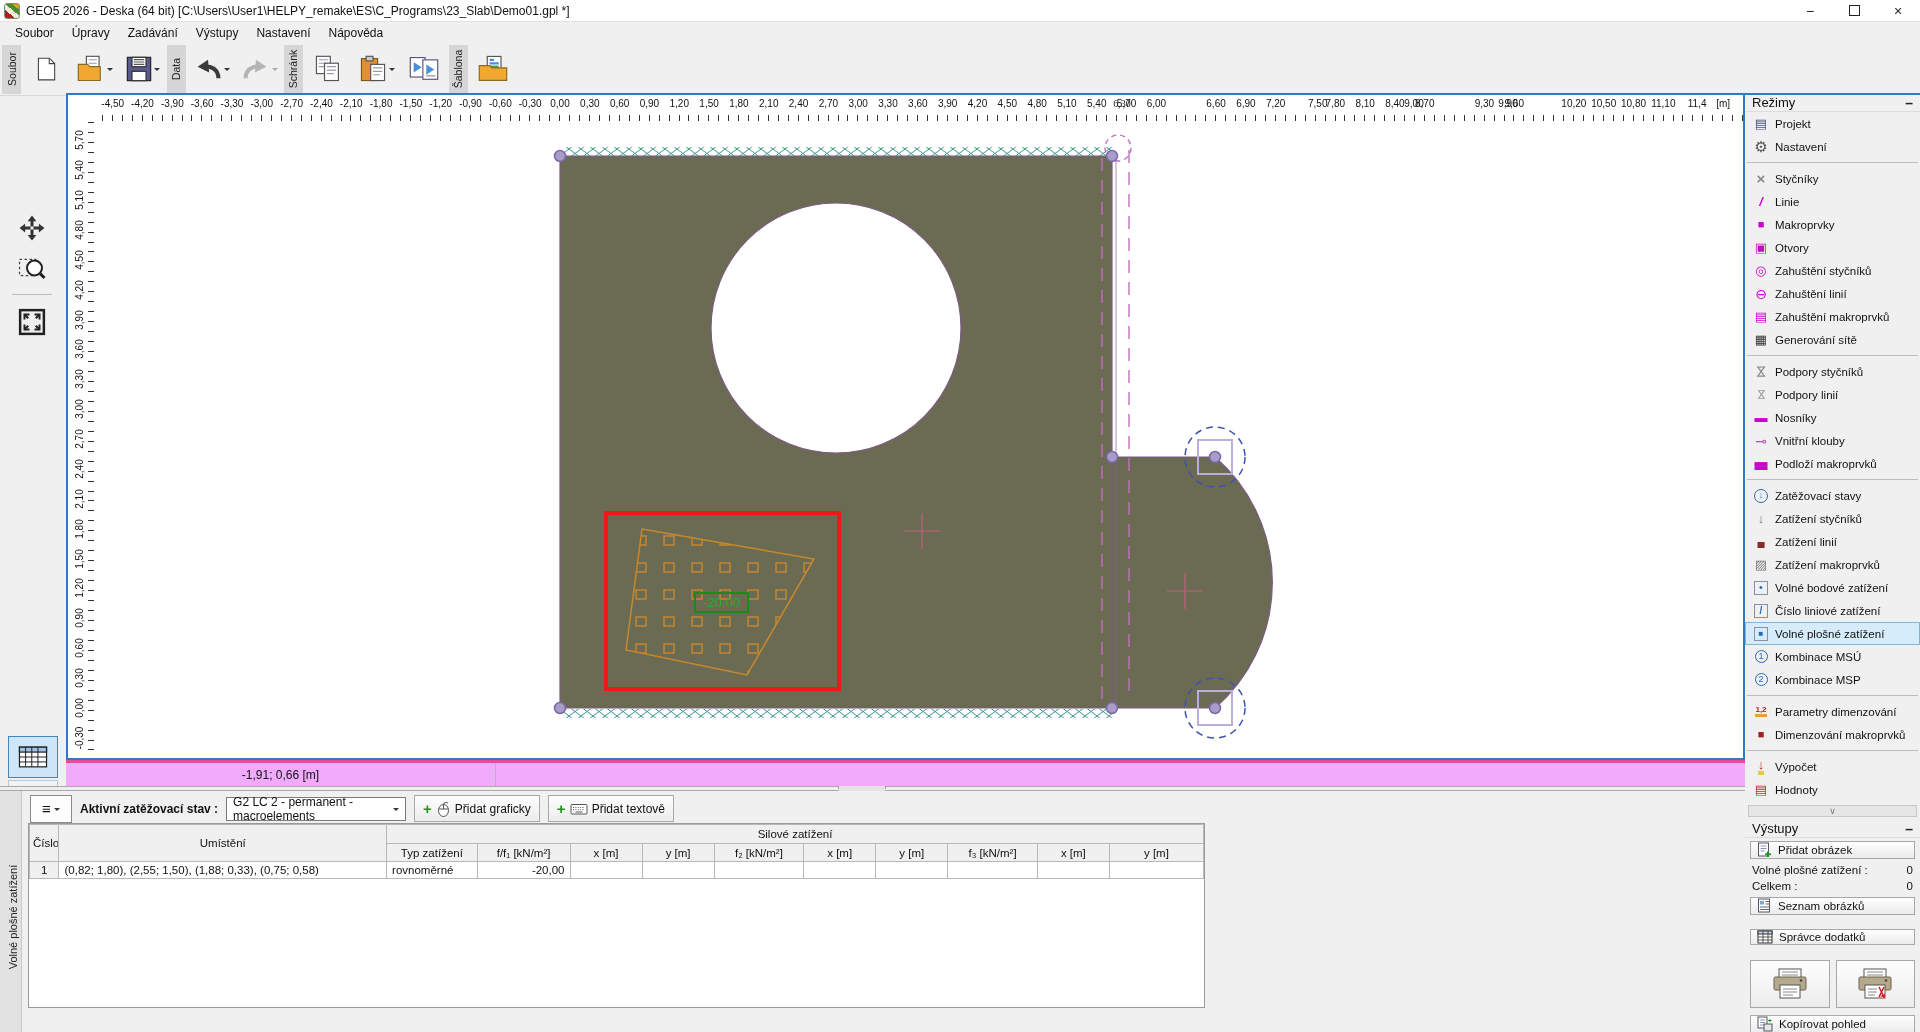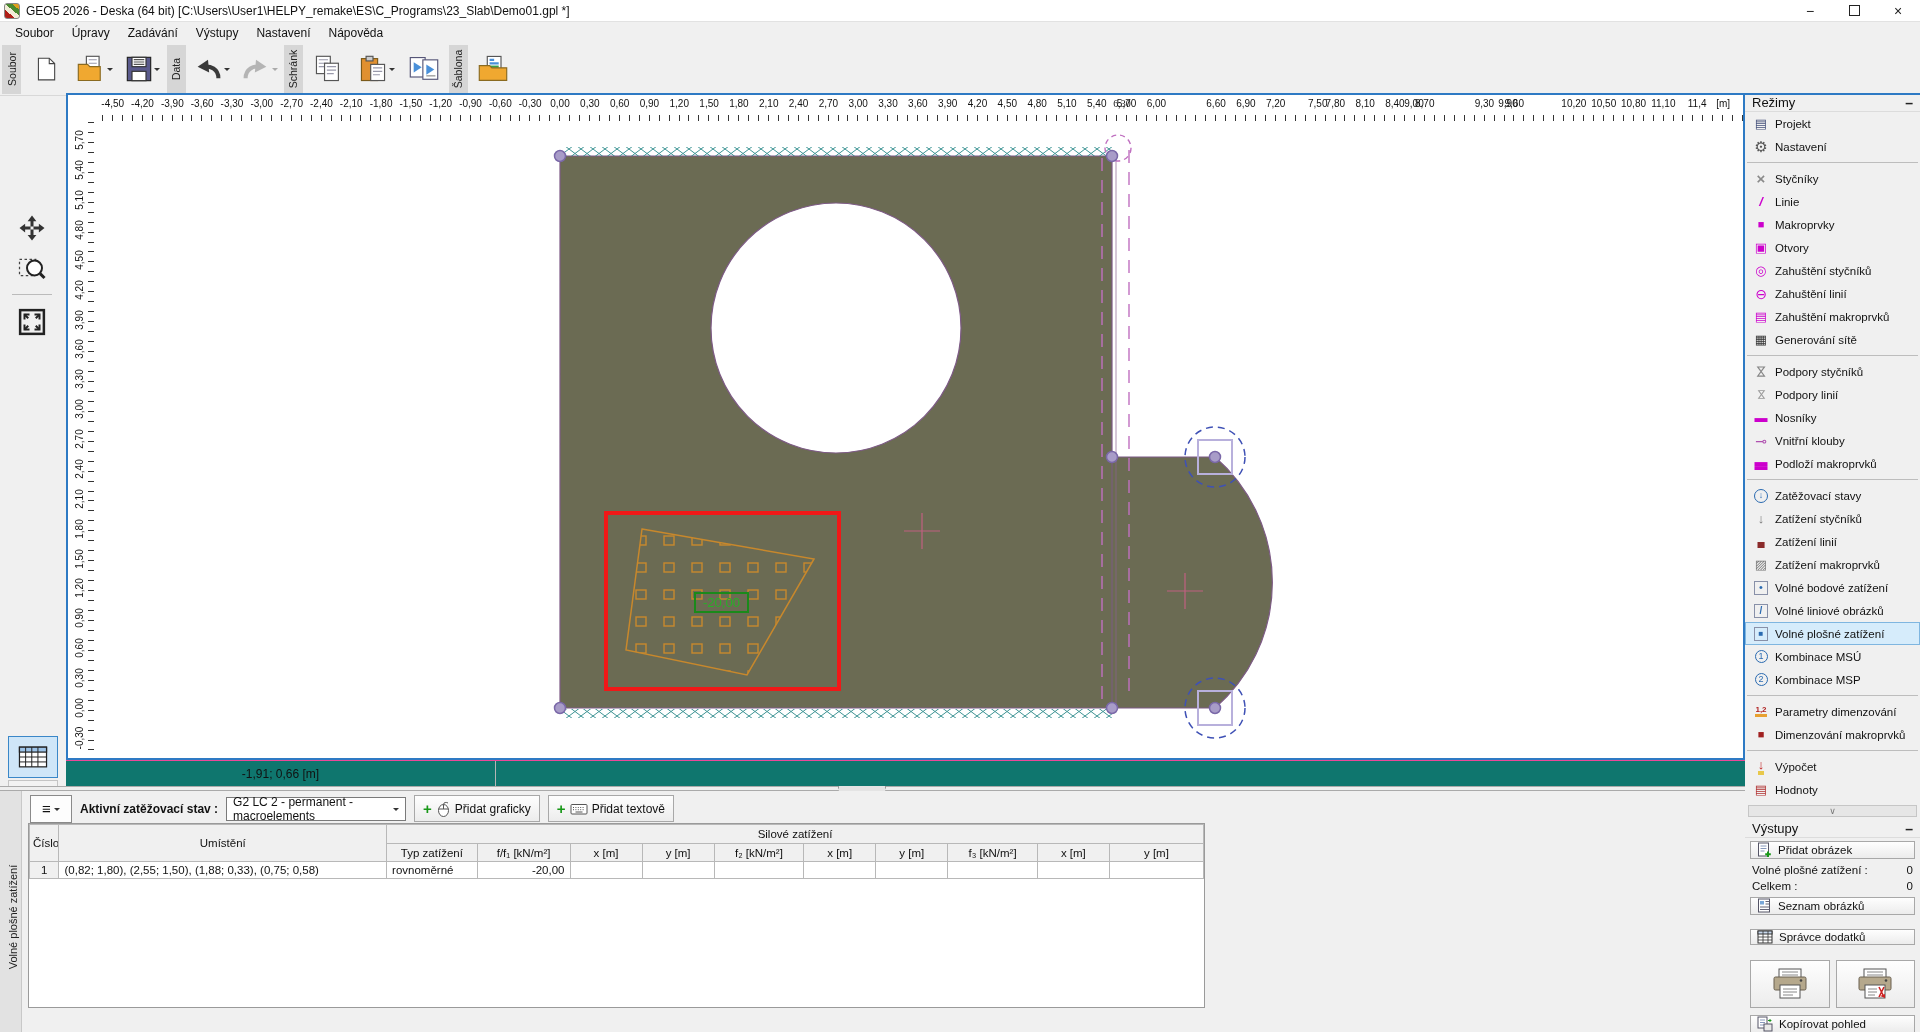--- a/index.html
+++ b/index.html
@@ -46,21 +46,21 @@
   .rlbl{position:absolute;top:3px;width:44px;text-align:center;font-size:10px;color:#111;}
   #vruler{left:0;top:27px;width:27px;height:636px;background:#fff;overflow:hidden;}
   #vruler .ticks{position:absolute;top:0;right:1px;width:6px;height:100%;
      background:repeating-linear-gradient(to bottom,#333 0,#333 1px,transparent 1px,transparent 9.96px);}
   .vlbl{position:absolute;left:-6px;width:36px;height:12px;transform:rotate(-90deg);font-size:10px;text-align:center;color:#111;}
   #draw-area{left:27px;top:27px;width:1648px;height:636px;background:#fff;}
   #load-label{left:599px;top:470px;padding:1px 7px;border:2px solid #1a8a1a;color:#28b028;
               font-size:13px;background:rgba(107,107,83,.0);white-space:nowrap;}
 
   
-  #statusrow{left:66px;top:760px;width:1679px;height:26px;background:#0f766e;border-top:1px solid #ec4899;box-sizing:border-box;}
+  #statusrow{left:66px;top:760px;width:1679px;height:26px;background:#f0abfc;border-top:3px solid #ec4899;box-sizing:border-box;}
   #status-cell{position:absolute;left:0;top:0;width:430px;height:100%;border-right:1px solid #b5b5b5;
                display:flex;align-items:center;justify-content:center;font-size:12px;color:#111;box-sizing:border-box;}
   #splitter{left:0;top:786px;width:1745px;height:5px;background:#eee;border-top:1px solid #aaa;border-bottom:1px solid #aaa;box-sizing:border-box;}
   #grip{position:absolute;left:838px;top:-1px;width:46px;height:6px;background:#e4e4e4;border:1px dashed #999;border-top:none;}
 
   
   #rightcol{left:1745px;top:93px;width:175px;height:939px;background:#f0f0f0;border-top:2px solid #2e7ac4;box-sizing:border-box;display:flex;flex-direction:column;}
   .panel-header{height:21px;display:flex;align-items:flex-start;padding:0 7px;font-size:13px;color:#111;background:#f0f0f0;border-bottom:1px solid #dcdcdc;}
   .panel-header .minus{margin-left:auto;font-weight:bold;font-size:14px;color:#222;}
   .sb-item{height:21px;display:flex;align-items:center;gap:5px;padding-left:6px;border:1px solid transparent;}
@@ -516,21 +516,21 @@
       <div class="sb-item">
         <span class="ic" data-icon="load-macro"></span>
         <span class="sb-label">Zatížení makroprvků</span>
       </div>
       <div class="sb-item">
         <span class="ic" data-icon="free-point"></span>
         <span class="sb-label">Volné bodové zatížení</span>
       </div>
       <div class="sb-item">
         <span class="ic" data-icon="free-line"></span>
-        <span class="sb-label">Volné liniové obrázků</span>
+        <span class="sb-label">Číslo liniové zatížení</span>
       </div>
       <div class="sb-item selected">
         <span class="ic" data-icon="free-area"></span>
         <span class="sb-label">Volné plošné zatížení</span>
       </div>
       <div class="sb-item">
         <span class="ic" data-icon="combi1"></span>
         <span class="sb-label">Kombinace MSÚ</span>
       </div>
       <div class="sb-item">

